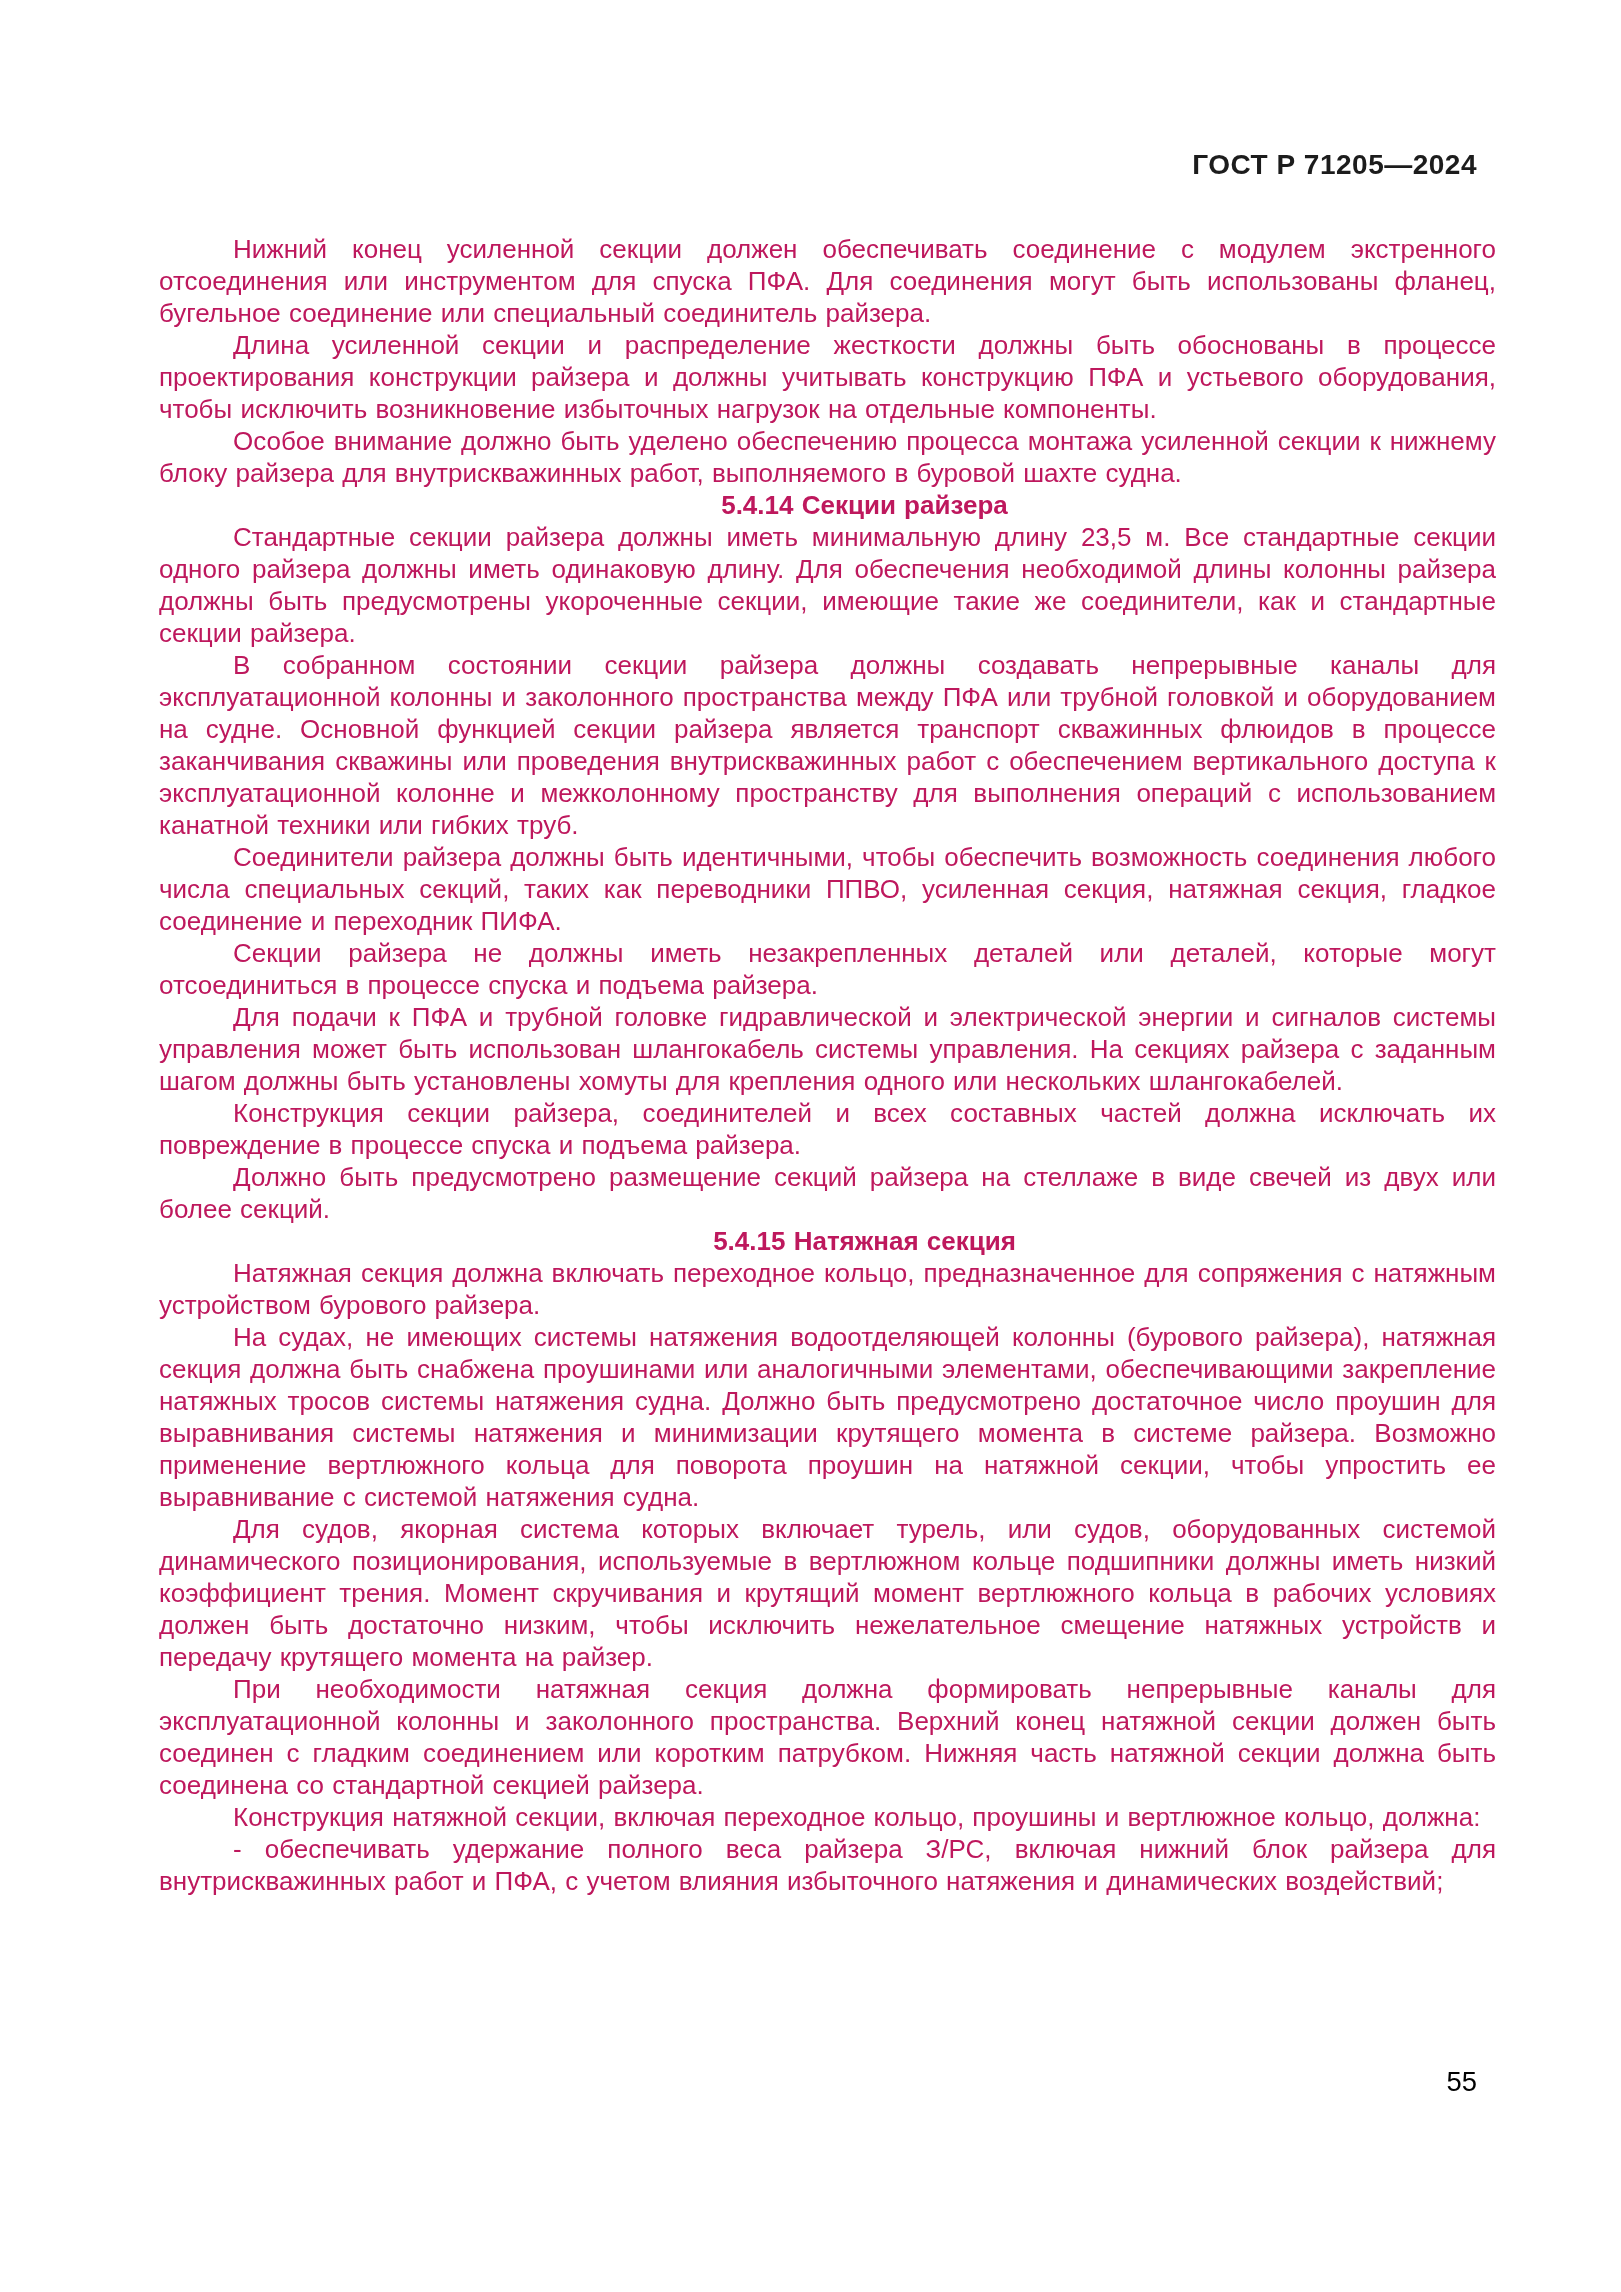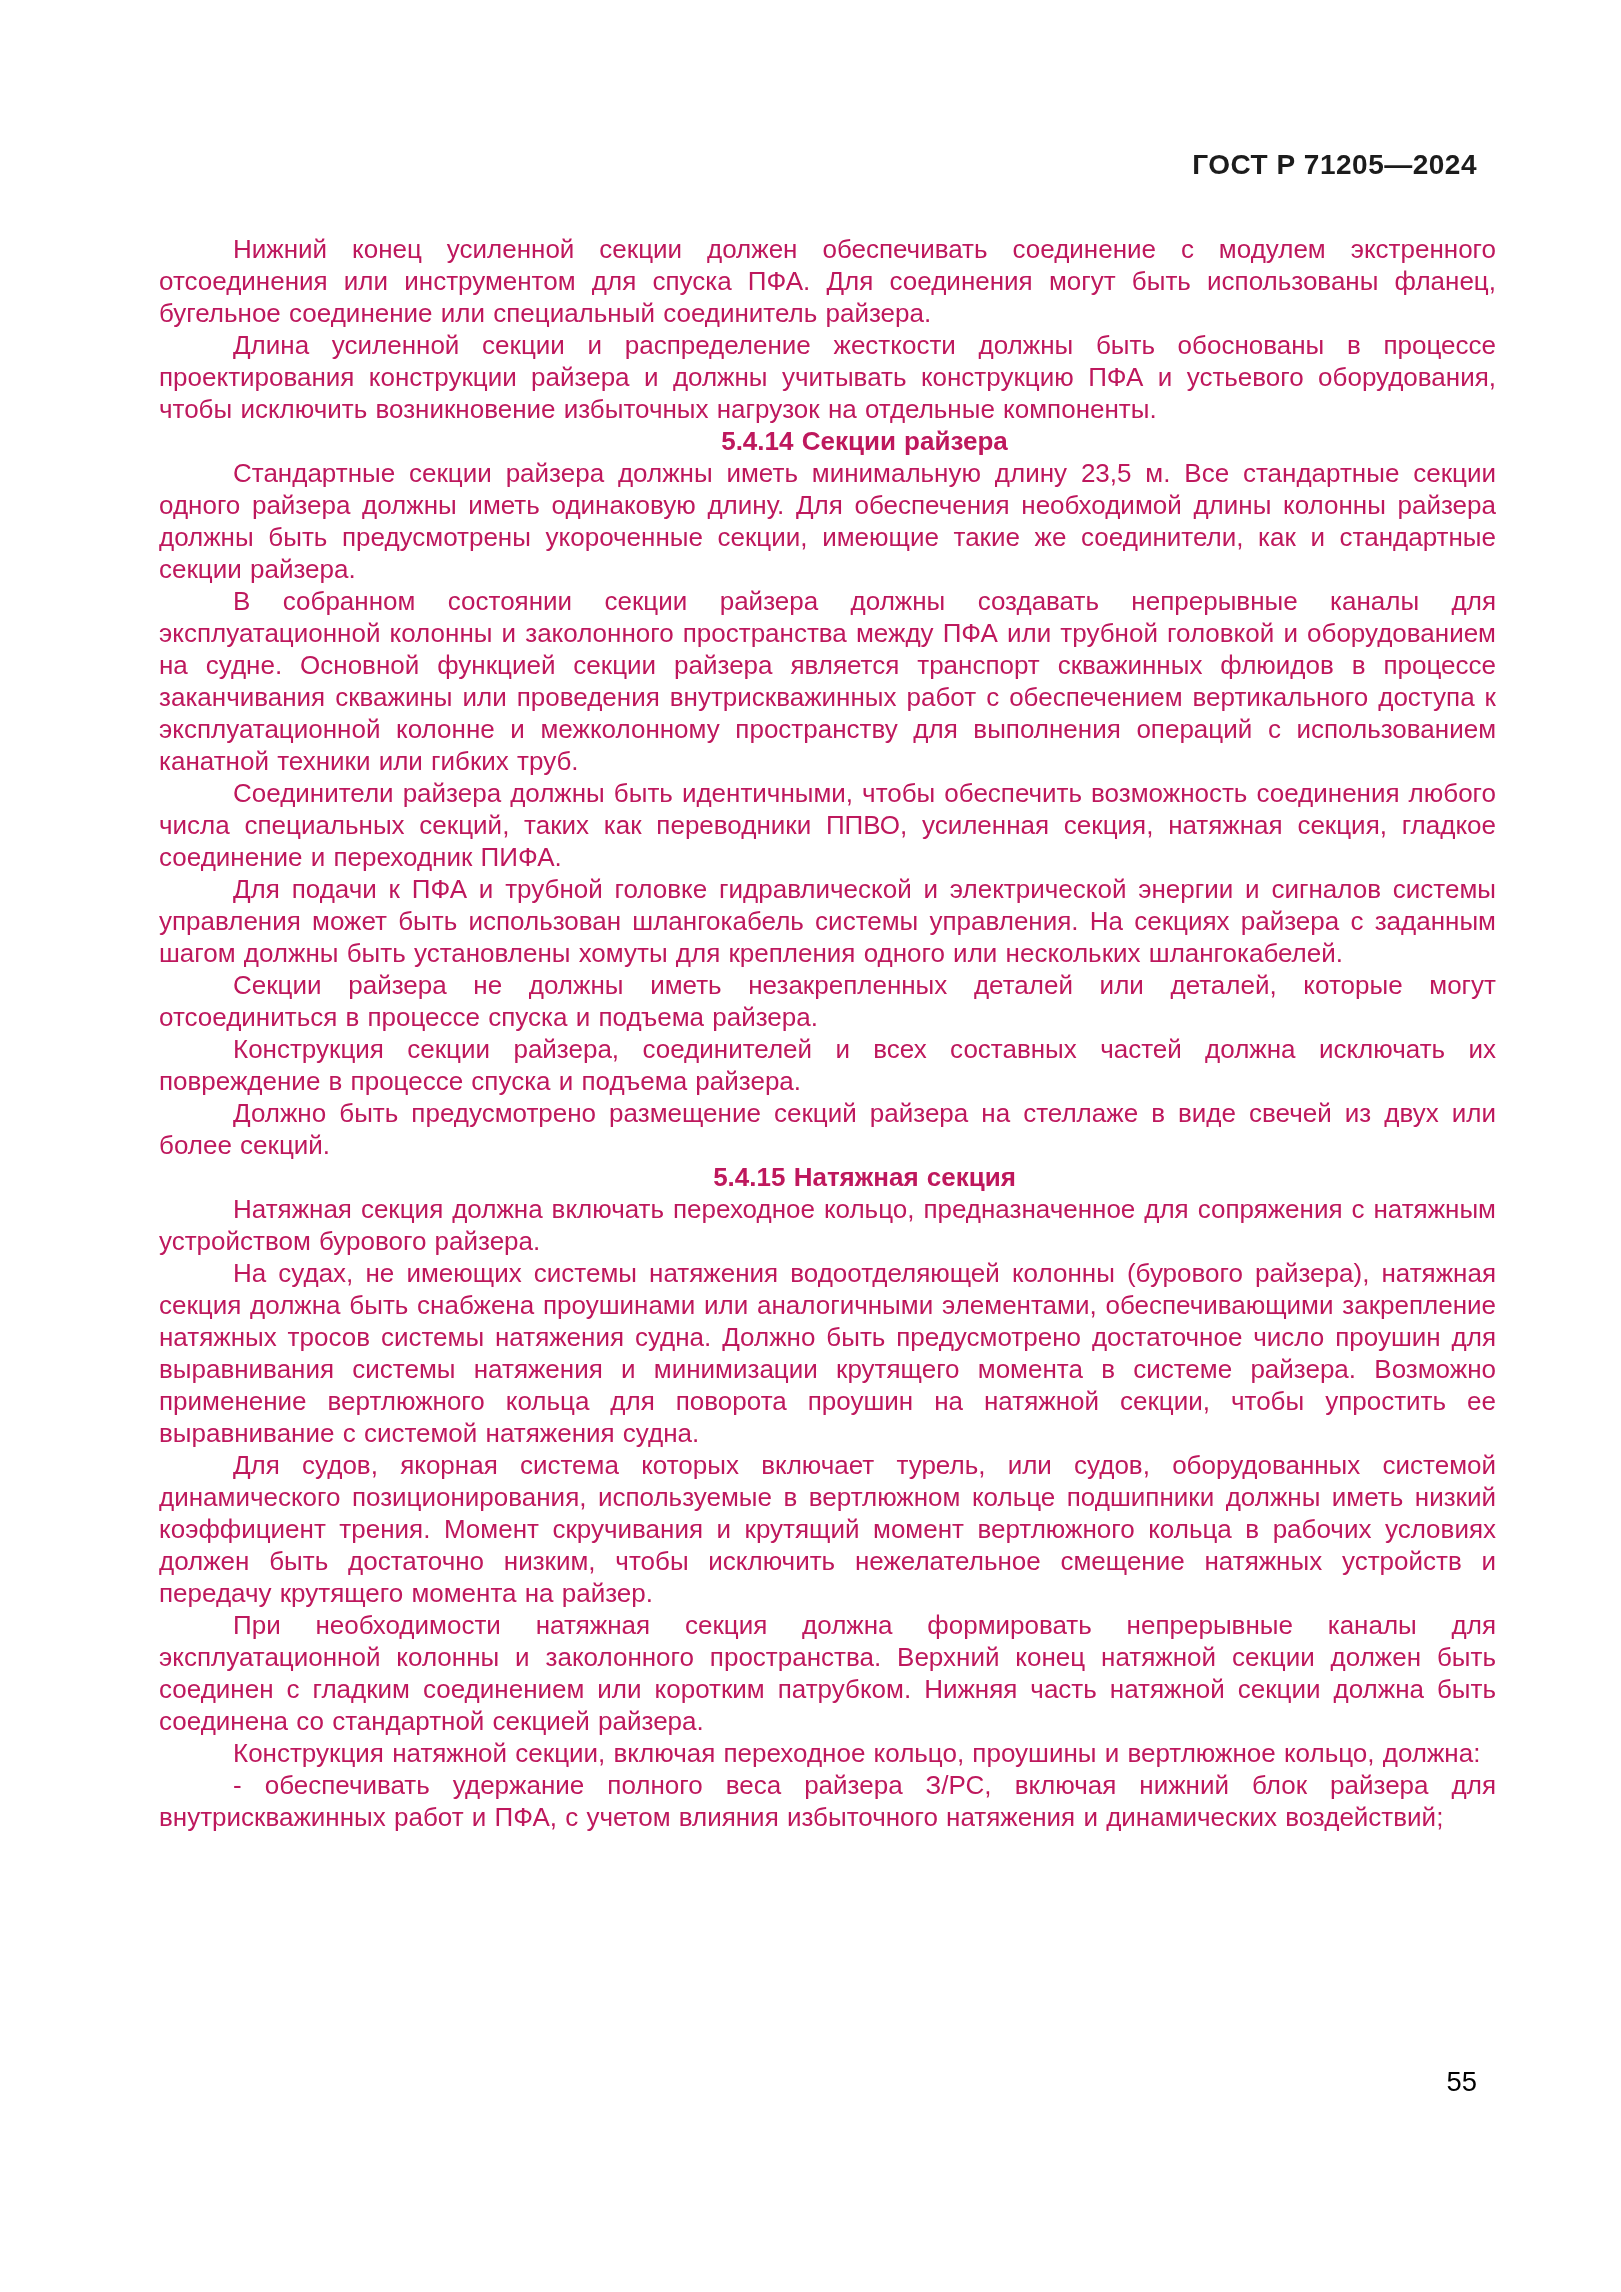--- a/index.html
+++ b/index.html
@@ -59,26 +59,27 @@
 </style>
 </head>
 <body>
 
 <div class="sheet">
   <div class="doc-header">ГОСТ Р 71205—2024</div>
 
   <main class="doc-body">
       <p class="para">Нижний конец усиленной секции должен обеспечивать соединение с модулем экстренного отсоединения или инструментом для спуска ПФА. Для соединения могут быть использованы фланец, бугельное соединение или специальный соединитель райзера.</p>
       <p class="para">Длина усиленной секции и распределение жесткости должны быть обоснованы в процессе проектирования конструкции райзера и должны учитывать конструкцию ПФА и устьевого оборудования, чтобы исключить возникновение избыточных нагрузок на отдельные компоненты.</p>
+      <p class="para">Особое внимание должно быть уделено обеспечению процесса монтажа усиленной секции к нижнему блоку райзера для внутрискважинных работ, выполняемого в буровой шахте судна.</p>
       <p class="para heading">5.4.14 Секции райзера</p>
       <p class="para">Стандартные секции райзера должны иметь минимальную длину 23,5 м. Все стандартные секции одного райзера должны иметь одинаковую длину. Для обеспечения необходимой длины колонны райзера должны быть предусмотрены укороченные секции, имеющие такие же соединители, как и стандартные секции райзера.</p>
       <p class="para">В собранном состоянии секции райзера должны создавать непрерывные каналы для эксплуатационной колонны и заколонного пространства между ПФА или трубной головкой и оборудованием на судне. Основной функцией секции райзера является транспорт скважинных флюидов в процессе заканчивания скважины или проведения внутрискважинных работ с обеспечением вертикального доступа к эксплуатационной колонне и межколонному пространству для выполнения операций с использованием канатной техники или гибких труб.</p>
       <p class="para">Соединители райзера должны быть идентичными, чтобы обеспечить возможность соединения любого числа специальных секций, таких как переводники ППВО, усиленная секция, натяжная секция, гладкое соединение и переходник ПИФА.</p>
+      <p class="para">Секции райзера не должны иметь незакрепленных деталей или деталей, которые могут отсоединиться в процессе спуска и подъема райзера.</p>
       <p class="para">Для подачи к ПФА и трубной головке гидравлической и электрической энергии и сигналов системы управления может быть использован шлангокабель системы управления. На секциях райзера с заданным шагом должны быть установлены хомуты для крепления одного или нескольких шлангокабелей.</p>
-      <p class="para">Секции райзера не должны иметь незакрепленных деталей или деталей, которые могут отсоединиться в процессе спуска и подъема райзера.</p>
       <p class="para">Конструкция секции райзера, соединителей и всех составных частей должна исключать их повреждение в процессе спуска и подъема райзера.</p>
       <p class="para">Должно быть предусмотрено размещение секций райзера на стеллаже в виде свечей из двух или более секций.</p>
       <p class="para heading">5.4.15 Натяжная секция</p>
       <p class="para">Натяжная секция должна включать переходное кольцо, предназначенное для сопряжения с натяжным устройством бурового райзера.</p>
       <p class="para">На судах, не имеющих системы натяжения водоотделяющей колонны (бурового райзера), натяжная секция должна быть снабжена проушинами или аналогичными элементами, обеспечивающими закрепление натяжных тросов системы натяжения судна. Должно быть предусмотрено достаточное число проушин для выравнивания системы натяжения и минимизации крутящего момента в системе райзера. Возможно применение вертлюжного кольца для поворота проушин на натяжной секции, чтобы упростить ее выравнивание с системой натяжения судна.</p>
       <p class="para">Для судов, якорная система которых включает турель, или судов, оборудованных системой динамического позиционирования, используемые в вертлюжном кольце подшипники должны иметь низкий коэффициент трения. Момент скручивания и крутящий момент вертлюжного кольца в рабочих условиях должен быть достаточно низким, чтобы исключить нежелательное смещение натяжных устройств и передачу крутящего момента на райзер.</p>
       <p class="para">При необходимости натяжная секция должна формировать непрерывные каналы для эксплуатационной колонны и заколонного пространства. Верхний конец натяжной секции должен быть соединен с гладким соединением или коротким патрубком. Нижняя часть натяжной секции должна быть соединена со стандартной секцией райзера.</p>
       <p class="para">Конструкция натяжной секции, включая переходное кольцо, проушины и вертлюжное кольцо, должна:</p>
       <p class="para">- обеспечивать удержание полного веса райзера З/РС, включая нижний блок райзера для внутрискважинных работ и ПФА, с учетом влияния избыточного натяжения и динамических воздействий;</p>
     </main>

